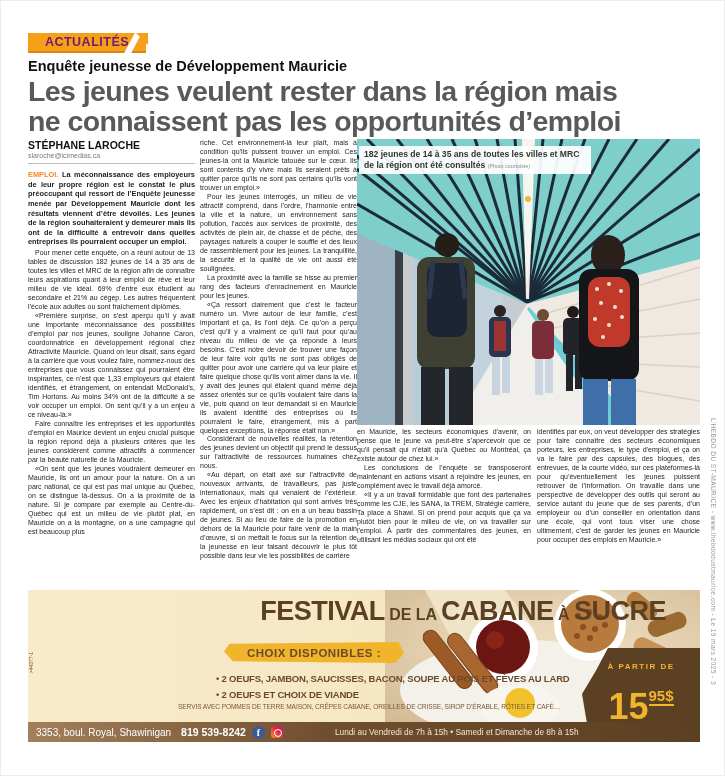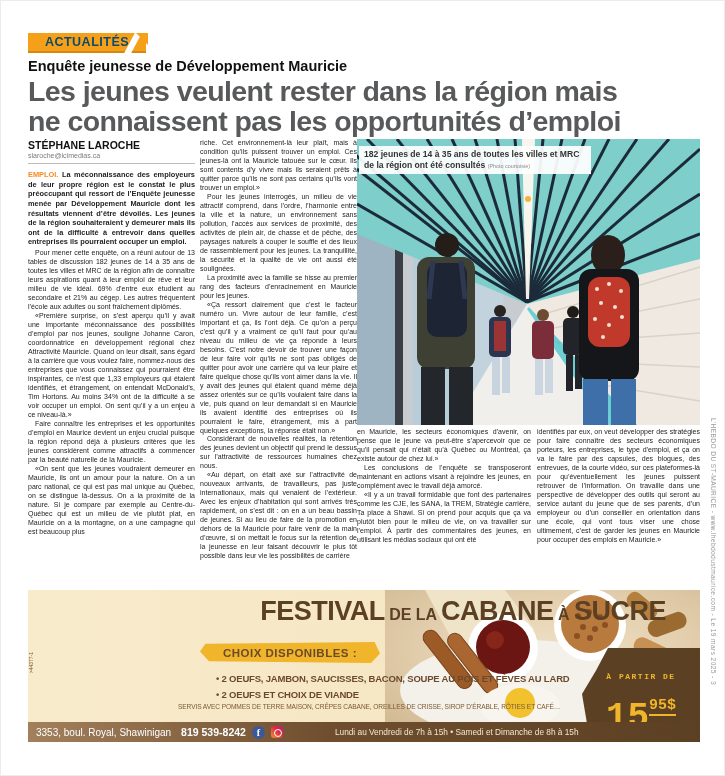--- a/index.html
+++ b/index.html
@@ -17,21 +17,21 @@
   }
   .section-banner .slash {
     position:absolute; right:10px; top:-1px; width:7px; height:24px;
     background:#ffffff; transform:skewX(-28deg);
   }
   .section-banner .tail {
     position:absolute; right:-2px; top:0; width:12px; height:12px;
     background:#F6A01A; clip-path:polygon(0 0,100% 0,100% 100%);
   }
   .section-banner span {
-    color:#0c4a6e; font-weight:bold; font-size:12.5px; letter-spacing:.5px; position:relative; z-index:2;
+    color:#701a75; font-weight:bold; font-size:12.5px; letter-spacing:.5px; position:relative; z-index:2;
   }
   .kicker { position:absolute; left:28px; top:58px; font-size:14.5px; font-weight:bold; color:#111; }
   .headline { position:absolute; left:28px; top:76px; width:672px; color:#58595b;
     font-weight:bold; font-size:28.5px; line-height:1.06; letter-spacing:-.6px; }
   .byline-name { position:absolute; left:28px; top:139px; font-size:10.5px; font-weight:bold; color:#111; }
   .byline-email { position:absolute; left:28px; top:152px; font-size:7px; color:#7a7a7a; }
   .byline-rule { position:absolute; left:28px; top:163px; width:167px; height:1px; background:#bdbdbd; }
 
   
   .col { position:absolute; font-size:7px; line-height:1.285; text-align:justify; overflow:hidden;
@@ -73,34 +73,34 @@
   .tick { position:absolute; width:2px; height:9px; background:#6B4A2B; }
   .logo-script { position:absolute; left:28px; top:30px; width:120px; text-align:center;
                  font-family:"DejaVu Serif", serif; font-style:italic; font-weight:bold;
                  font-size:30px; color:#5C4023; letter-spacing:-1px; }
   .logo-rule { position:absolute; width:72px; height:2px; background:#5C4023; left:50px; }
   .logo-sub { position:absolute; left:28px; top:82px; width:120px; text-align:center;
               font-size:8px; font-weight:bold; color:#7c4a2a; letter-spacing:1px; }
   .ad-title { position:absolute; left:168px; top:6px; width:470px; text-align:right; color:#5C4023; white-space:nowrap; }
   .ad-title .big { font-size:27px; font-weight:800; letter-spacing:-.5px; }
   .ad-title .small { font-size:16px; font-weight:800; }
-  .ribbon { position:absolute; left:172px; top:52px; width:180px; height:21px; background:#F0B52A;
+  .ribbon { position:absolute; left:196px; top:52px; width:180px; height:21px; background:#F0B52A;
             clip-path:polygon(3% 8%, 97% 0, 100% 55%, 95% 100%, 5% 92%, 0 45%);
             display:flex; align-items:center; justify-content:center; }
   .ribbon span { color:#6B4A2B; font-weight:bold; font-size:11.5px; letter-spacing:.5px; }
   .ad-items { position:absolute; left:188px; top:83px; width:360px; list-style:none;
               color:#6B4A2B; font-weight:bold; font-size:9.5px; letter-spacing:-.2px; }
   .ad-items li { margin-bottom:5px; white-space:nowrap; }
   .ad-items li::before { content:"• "; }
   .ad-note { position:absolute; left:150px; top:113px; width:330px; color:#7a5a32;
              font-size:6.6px; letter-spacing:-.1px; white-space:nowrap; }
   .ad-food { position:absolute; right:0; top:0; width:315px; height:132px; }
   .price-wedge { position:absolute; right:0px; top:58px; width:118px; height:74px; background:#5C4023;
                  clip-path:polygon(22% 0,100% 0,100% 100%,4% 100%,0 62%,12% 30%);
-                 color:#F0B52A; text-align:center; padding-top:24px;font-family:Liberation Mono, monospace; }
+                 color:#F0B52A; text-align:center; padding-top:14px; }
   .price-prefix { font-size:8px; font-weight:bold; letter-spacing:1.5px; }
   .price-line { margin-top:16px; }
   .price-main { font-size:36px; font-weight:800; line-height:.95; }
   .price-sup { font-size:15px; font-weight:800; vertical-align:18px; border-bottom:2px solid #F0B52A; }
   .ad-bar { position:absolute; left:0; bottom:0; width:672px; height:20px;
             background:linear-gradient(90deg,#a3805c,#6e4e2e 45%,#5C4023);
             display:flex; align-items:center; gap:6px; padding:0 8px; }
   .ad-address { color:#fff; font-weight:normal; font-size:10px; white-space:nowrap; }
   .ad-phone { color:#fff; font-weight:bold; font-size:10.5px; margin-left:4px; white-space:nowrap; }
   .fb-icon { width:13px; height:13px; border-radius:50%; background:#3b5998; color:#fff;

